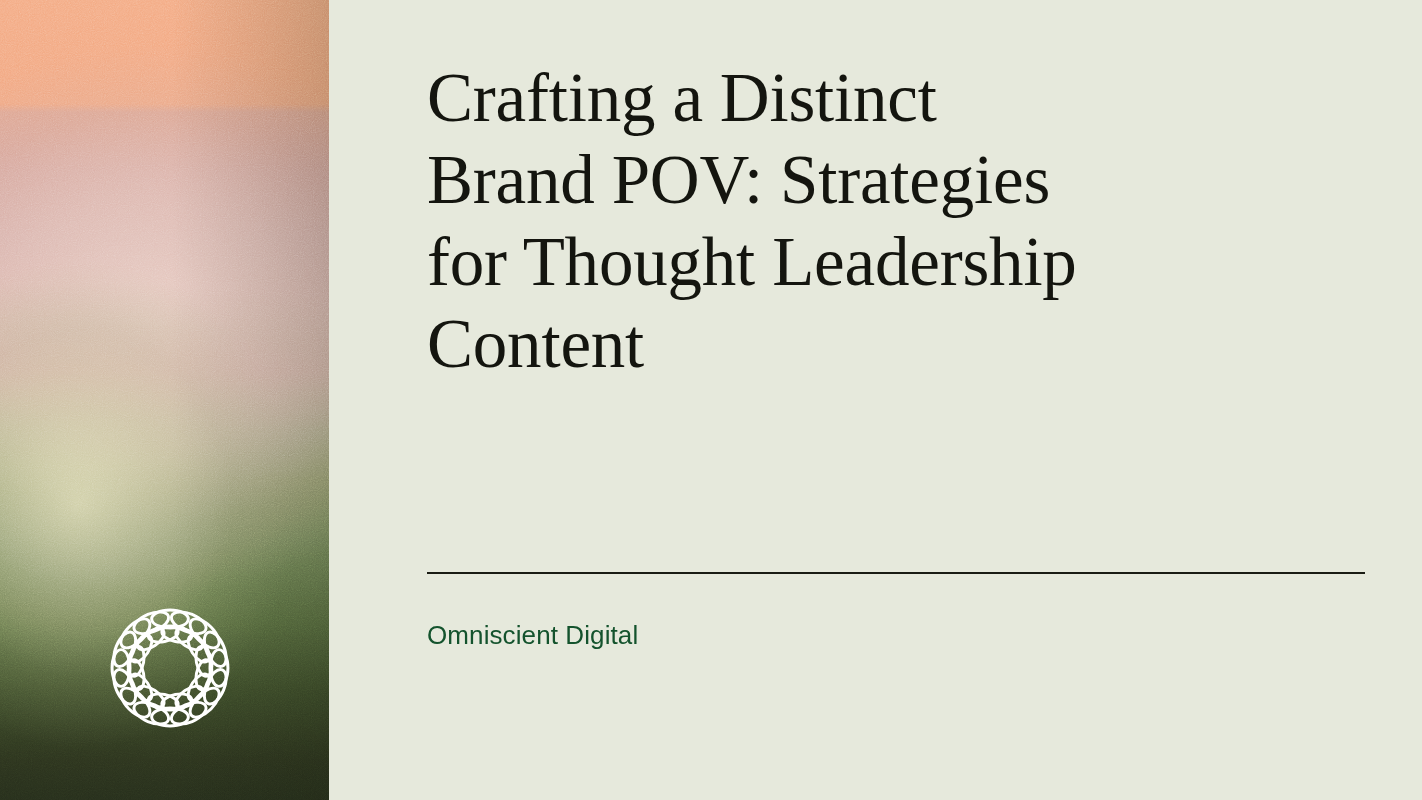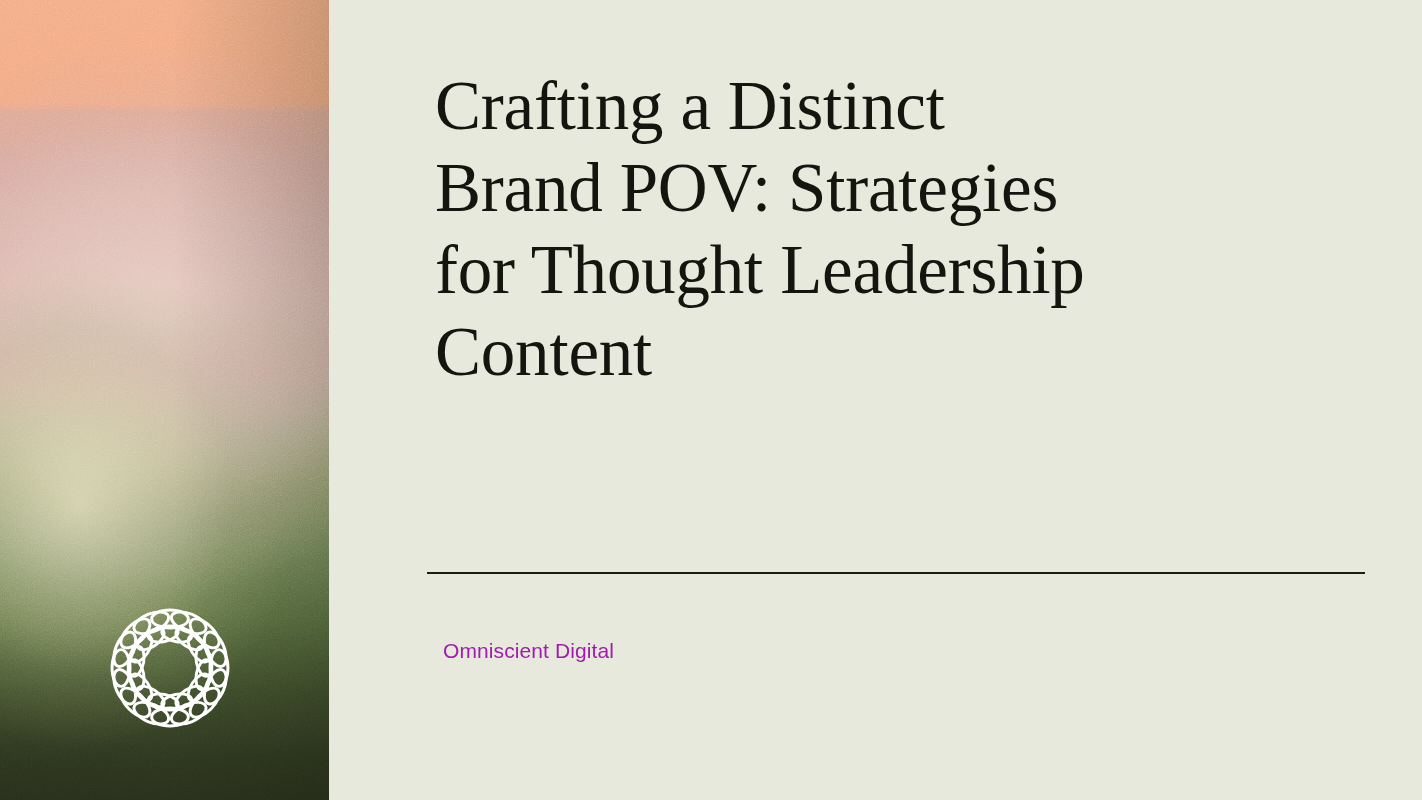--- a/index.html
+++ b/index.html
@@ -130,21 +130,21 @@
     top: 0;
     right: 0;
     bottom: 0;
   }
 
   .slide-title {
     position: absolute;
     left: 98px;           
     top: 57px;
     width: 950px;
-    margin: 8px;
+    margin: 0;
     font-family: "Liberation Serif", "DejaVu Serif", serif;
     font-weight: 400;
     font-size: 69px;
     line-height: 82px;
     letter-spacing: -0.2px;
     color: #14150F;
     white-space: pre-line;
   }
 
   .divider {
@@ -153,27 +153,27 @@
     top: 572px;
     width: 938px;         
     height: 1.6px;
     background: #1A1C14;
   }
 
   .byline {
     position: absolute;
     left: 98px;           
     top: 618px;
-    margin: 16px;
+    margin: 0;
     font-family: "Liberation Sans", "DejaVu Sans", sans-serif;
     font-weight: 400;
-    font-size: 21px;
+    font-size: 26px;
     line-height: 34px;
     letter-spacing: 0.1px;
-    color: #a21caf;
+    color: #14532d;
   }
 </style>
 </head>
 <body>
 
 <div class="slide">
 
   <div class="art-panel">
     <div class="art-layer art-base"></div>
     <div class="art-layer art-haze"></div>

